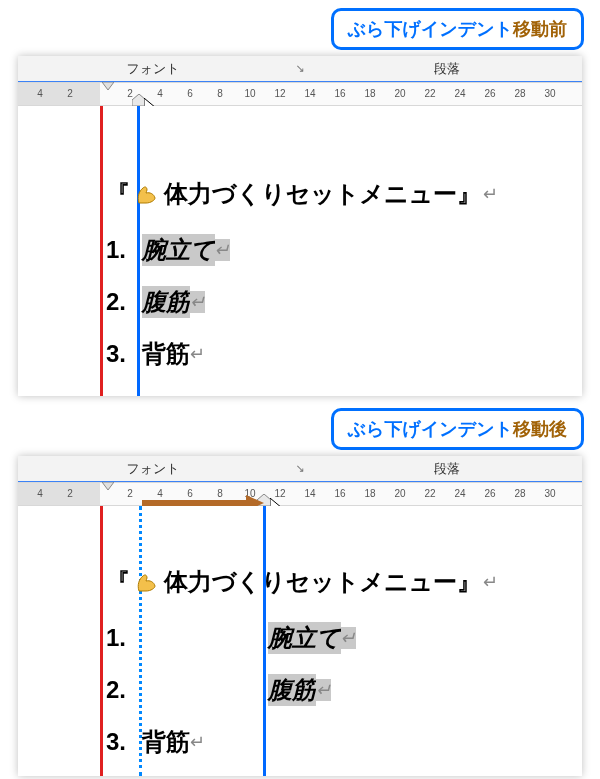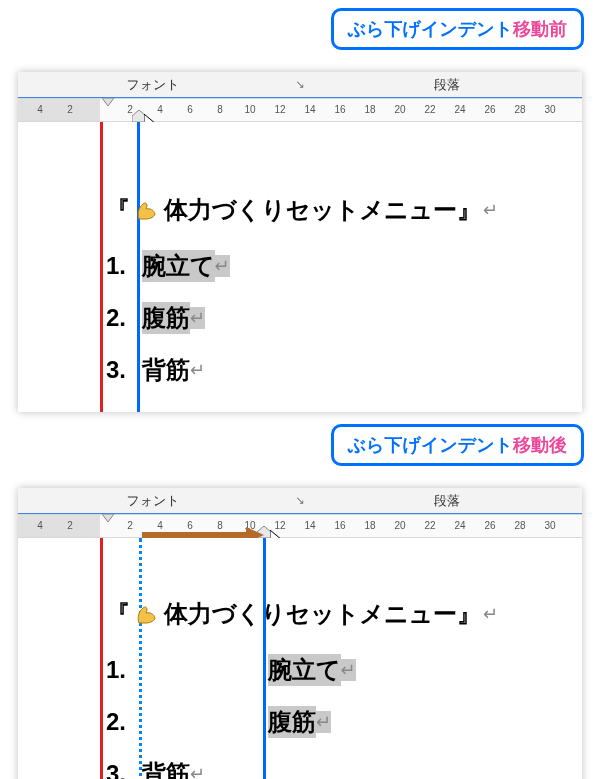--- a/index.html
+++ b/index.html
@@ -4,33 +4,33 @@
 <style>
   * { box-sizing: border-box; }
   body {
     margin: 0;
     background: #fff;
     font-family: "Yu Gothic", "Meiryo", "MS PGothic", sans-serif;
     width: 600px;
   }
   
   .callout {
-    margin: 8px 16px 22px auto;
+    margin: 8px 16px 6px auto;
     width: fit-content;
     border: 3px solid #0070ff;
     border-radius: 10px;
     background: #fff;
     padding: 6px 14px;
     font-size: 18px;
     font-weight: bold;
     color: #0070ff;
     display: flex;
     align-items: baseline;
   }
-  .callout .red { color: #ec4899; }
+  .callout .red { color: #a16207; }
 
   .panel {
     margin: 2px 18px 12px 18px;
     box-shadow: 0 0 8px rgba(0,0,0,.25);
     background: #fafafa;
     position: relative;
     overflow: hidden;
   }
   
   .ribbon-header {
@@ -97,21 +97,21 @@
   }
 
   .list-row {
     position:absolute;
     display:grid;
     grid-template-columns: var(--numcol) auto auto;
     align-items:center;
     font-size:24px; font-weight:900; color:#000;
   }
   .num  { padding-right:0; }
-  .sel  { background:#c9c9c9; }
+  .sel  { background:#c9c9c9;font-style:italic; }
   .pm   { color:#888; font-size:18px; font-weight:normal; }
 
   .mouse {
     position:absolute; width:26px; height:32px;
   }
   .cursor {
     position:absolute; width:16px; height:20px;
   }
   .arrow {
     position:absolute; height:10px;

